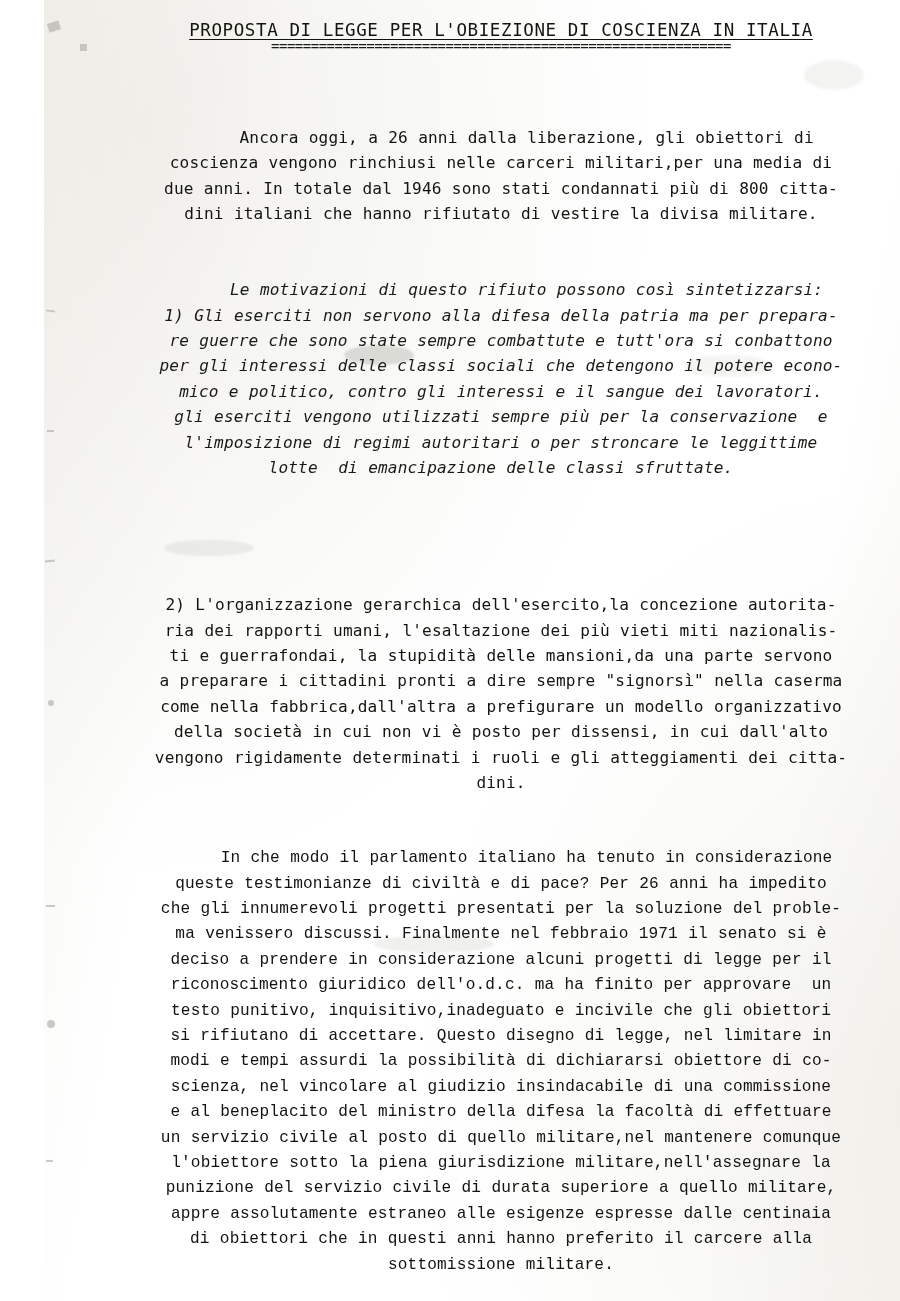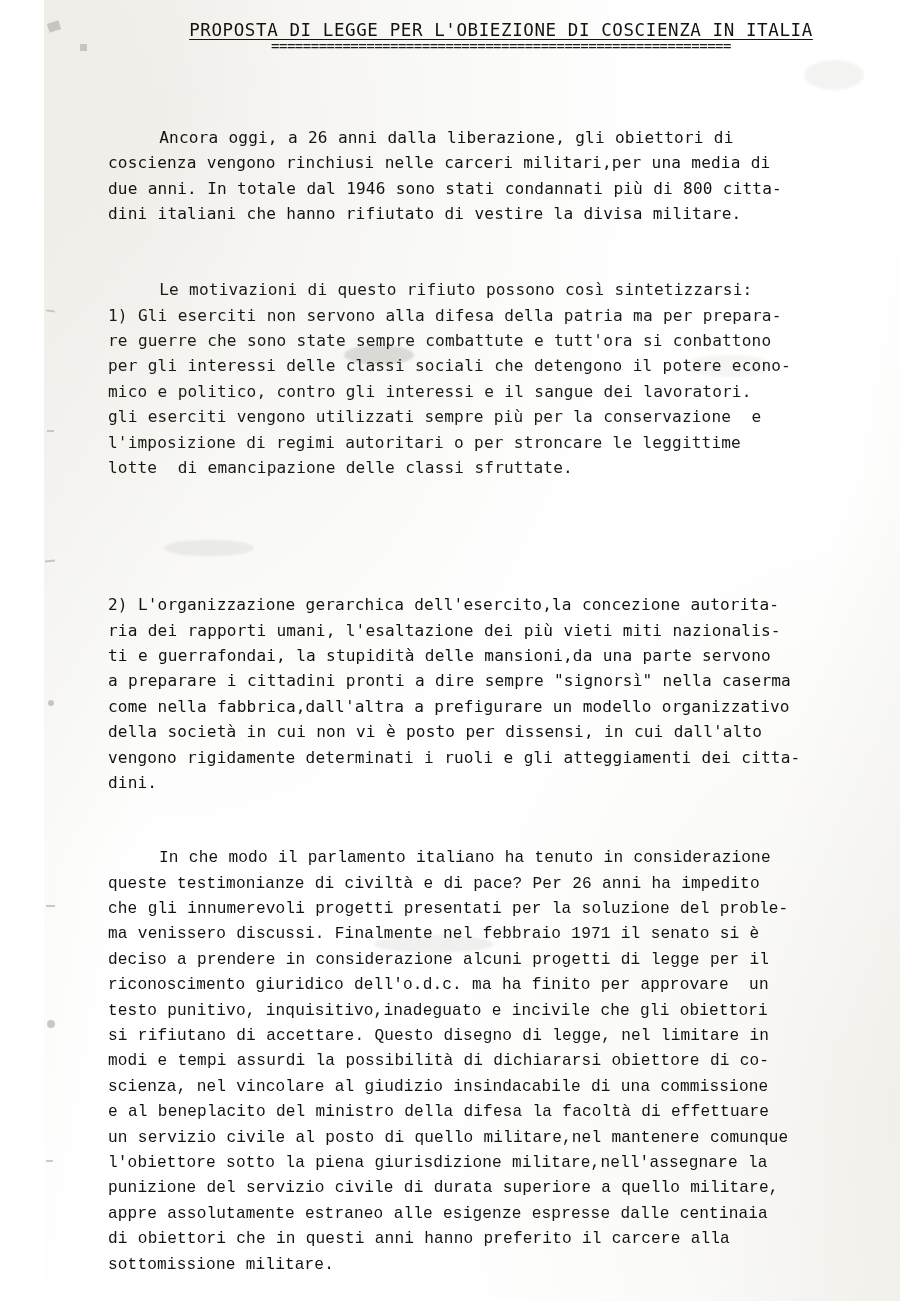--- a/index.html
+++ b/index.html
@@ -83,27 +83,28 @@
     font-size: 16.1px;
     line-height: 25.4px;
     color: #15150f;
     letter-spacing: 0.15px;
     white-space: pre-wrap;
     word-spacing: 0.4px;
   }
   .para {
     margin: 0;
     white-space: pre-wrap;
+    text-align: center;
   }
   .gap {
     height: 10px;
   }
   
   .ink-a { color: #131310; }
-  .ink-b { color: #1a1a15; }
+  .ink-b { color: #1a1a15; font-style: italic; }
   .ink-c { color: #121210; font-family: Liberation Mono, monospace; }
 
   .smudge {
     position: absolute;
     background: rgba(150,148,140,0.30);
     border-radius: 50%;
     pointer-events: none;
     filter: blur(1.2px);
   }
   .s1 { left: 300px; top: 345px; width: 70px; height: 20px; }

